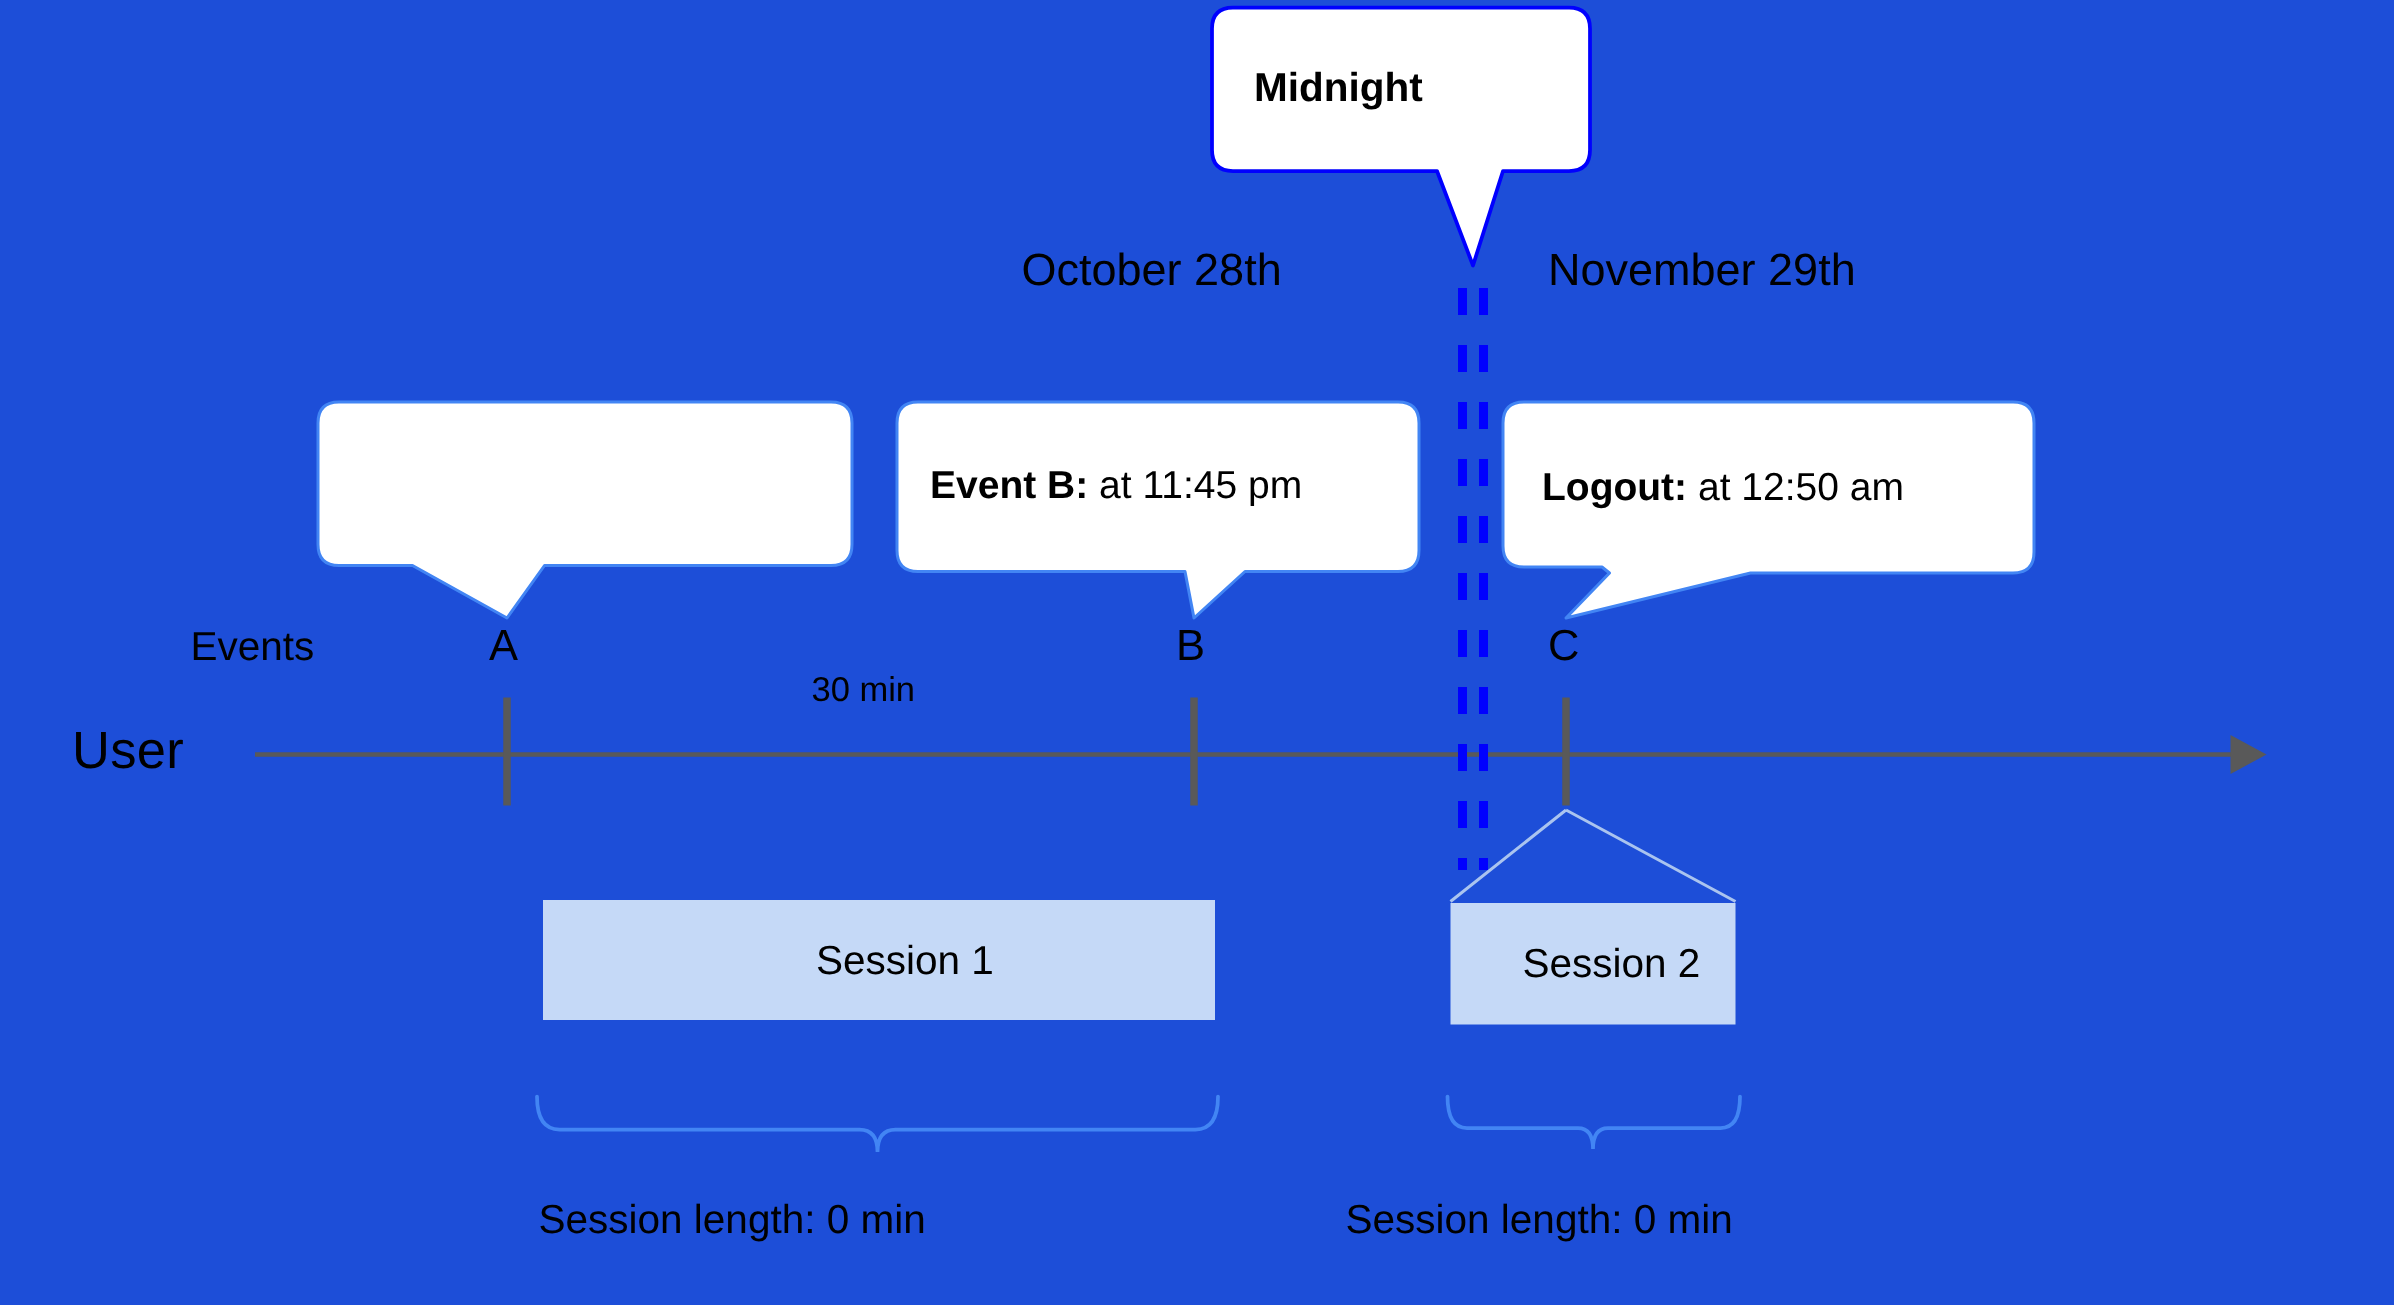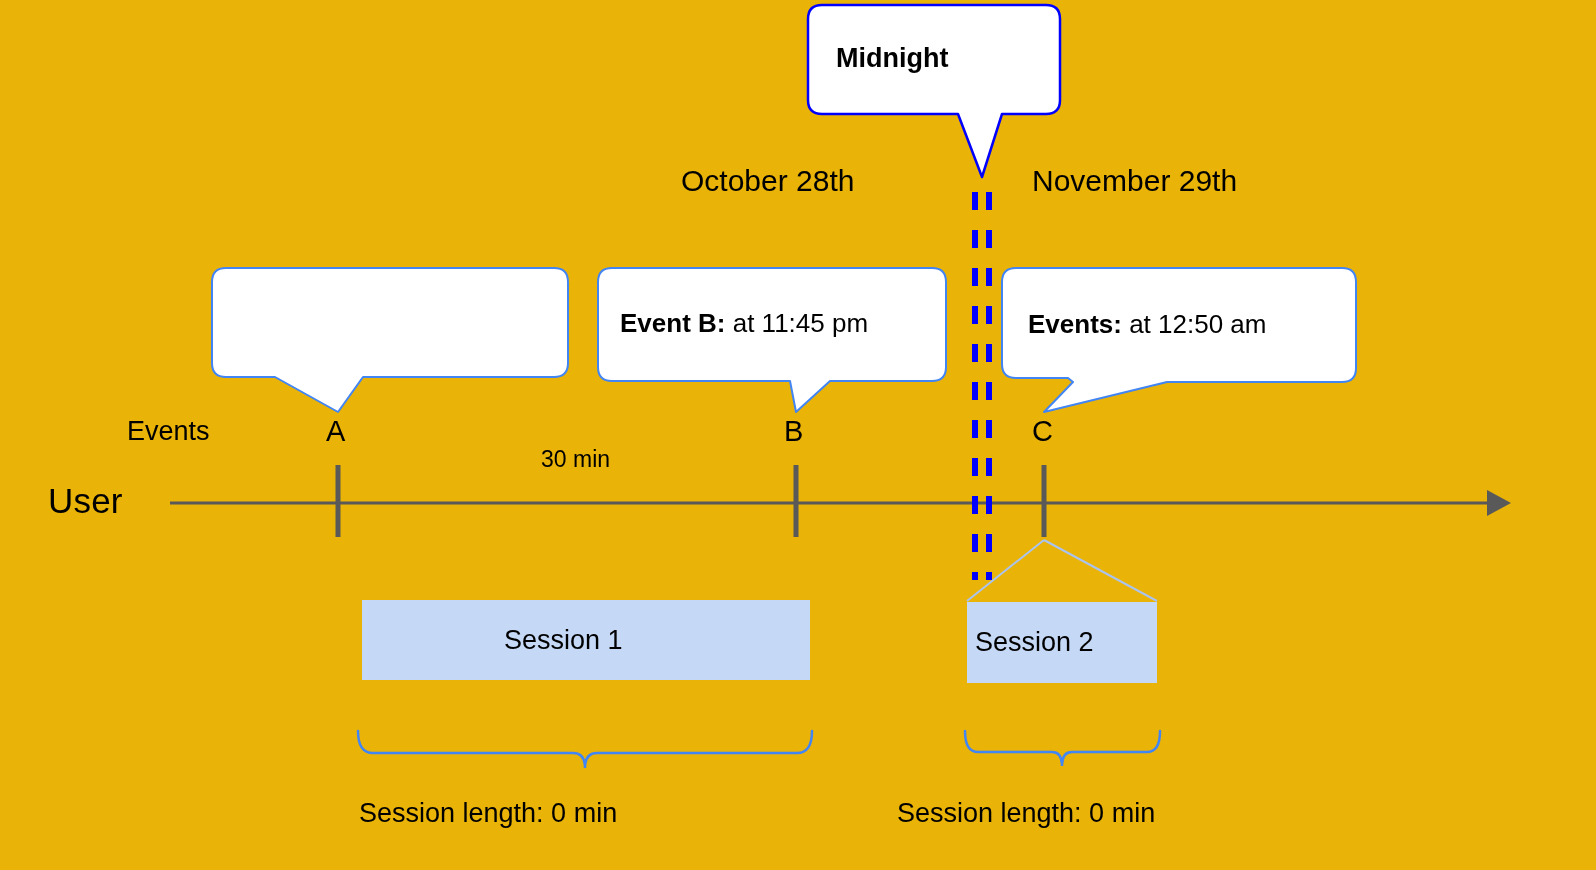--- a/index.html
+++ b/index.html
@@ -8,21 +8,21 @@
     background: #ffffff;
   }
   body {
     font-family: "Liberation Sans", sans-serif;
     color: #000000;
   }
   #stage {
     position: relative;
     width: 1596px;
     height: 870px;
-    background: #eab308;
+    background: #1d4ed8;
     overflow: hidden;
   }
   #canvas {
     position: absolute;
     left: 0;
     top: 0;
     width: 1596px;
     height: 870px;
   }
   .txt {
@@ -42,20 +42,21 @@
     font-size: 30px;
   }
   .t-marker {
     font-size: 29px;
   }
   .t-duration {
     font-size: 23px;
   }
   .t-session {
     font-size: 27px;
+    margin-left: 40px;
   }
   .t-sesslen {
     font-size: 27px;
   }
   .t-callout {
     font-size: 26px;
   }
   .t-callout b {
     font-weight: bold;
   }
@@ -160,21 +161,21 @@
 
   <div class="txt t-date" style="left:681px; top:166px;">October 28th</div>
   <div class="txt t-date" style="left:1032px; top:166px;">November 29th</div>
 
 
   <div class="txt t-callout" style="left:620px; top:310px;">
     <b>Event B:</b><span> at 11:45 pm</span>
   </div>
 
   <div class="txt t-callout" style="left:1028px; top:311px;">
-    <b>Events:</b><span> at 12:50 am</span>
+    <b>Logout:</b><span> at 12:50 am</span>
   </div>
 
   <div class="txt t-events" style="left:127px; top:418px;">Events</div>
 
   <div class="txt t-marker" style="left:326px; top:417px;">A</div>
   <div class="txt t-marker" style="left:784px; top:417px;">B</div>
   <div class="txt t-marker" style="left:1032px; top:417px;">C</div>
 
   <div class="txt t-user" style="left:48px; top:483px;">User</div>
 

